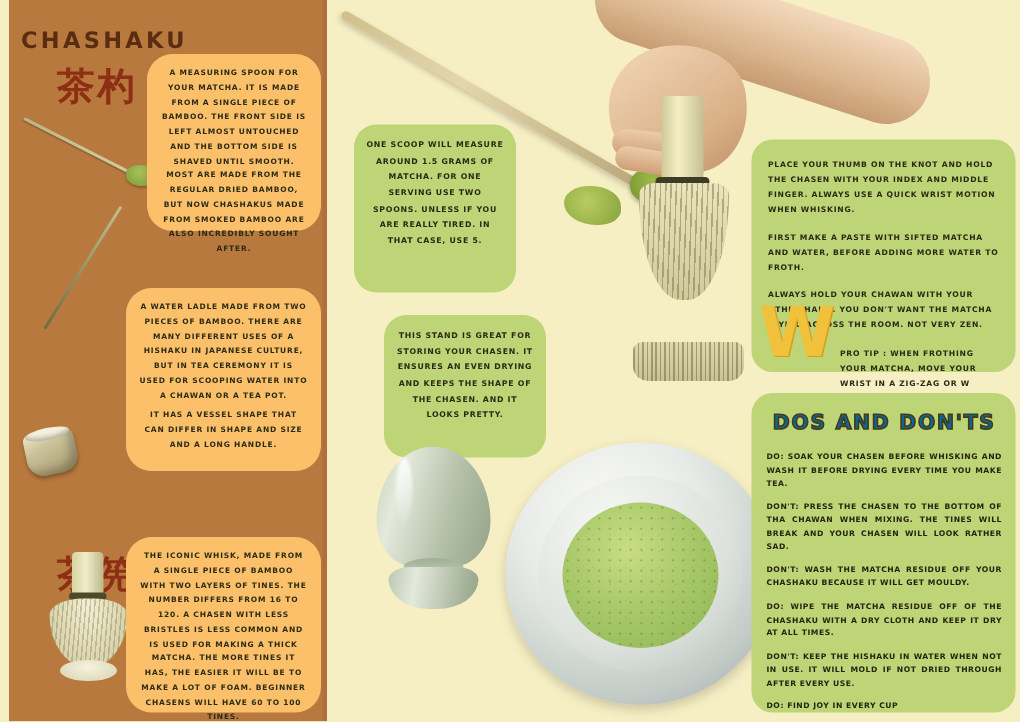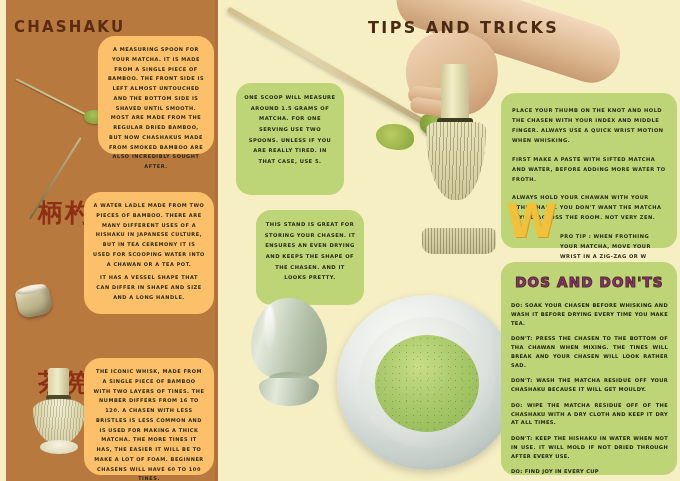--- a/index.html
+++ b/index.html
@@ -264,21 +264,21 @@
     text-shadow:1px 1px 0 #d79f1e;
   }
 
   .dos-panel{
     left:501px;top:262px;width:176px;height:213px;
     padding:7px 9px 8px 10px;
     color:#24240f;font-size:5.1px;line-height:1.72;letter-spacing:.35px;
     font-weight:700;text-transform:uppercase;
   }
   .dos-title{
-    text-align:center;color:#a21caf;font-size:13.5px;letter-spacing:1.2px;
+    text-align:center;color:#0369a1;font-size:13.5px;letter-spacing:1.2px;
     font-weight:700;margin:2px 0 7px 0;
     -webkit-text-stroke:1.1px #4a3a12;
     text-transform:uppercase;
   }
   .dos-panel p{margin:0 0 7px 0;text-align:justify;}
   .dos-panel p:last-child{margin:0;}
 
   
   .left-strip{position:absolute;left:0;top:0;width:6px;height:481px;background:#f7efc4;}
   .right-strip{position:absolute;left:218px;top:0;width:4px;height:481px;background:#f7efc4;}
@@ -286,27 +286,27 @@
 </head>
 <body>
 
 <div class="poster">
 
   <div class="brown-col"></div>
   <div class="left-strip"></div>
   <div class="right-strip"></div>
 
   <div class="sect-title" style="top:18px">CHASHAKU</div>
+  <div class="sect-kanji" style="top:41px">茶杓</div>
   <div class="chashaku-stick"></div>
   <div class="chashaku-bowl"></div>
   <div class="card-orange" style="left:98px;top:36px;width:116px;height:118px">
     <p>A MEASURING SPOON FOR YOUR MATCHA. IT IS MADE FROM A SINGLE PIECE OF BAMBOO. THE FRONT SIDE IS LEFT ALMOST UNTOUCHED AND THE BOTTOM SIDE IS SHAVED UNTIL SMOOTH. MOST ARE MADE FROM THE REGULAR DRIED BAMBOO, BUT NOW CHASHAKUS MADE FROM SMOKED BAMBOO ARE ALSO INCREDIBLY SOUGHT AFTER.</p>
   </div>
 
-  <div class="sect-kanji" style="top:196px">柄杓</div>
   <div class="hishaku-handle"></div>
   <div class="hishaku-cup"></div>
   <div class="card-orange" style="left:84px;top:192px;width:130px;height:122px">
     <p>A WATER LADLE MADE FROM TWO PIECES OF BAMBOO. THERE ARE MANY DIFFERENT USES OF A HISHAKU IN JAPANESE CULTURE, BUT IN TEA CEREMONY IT IS USED FOR SCOOPING WATER INTO A CHAWAN OR A TEA POT.</p>
     <p>IT HAS A VESSEL SHAPE THAT CAN DIFFER IN SHAPE AND SIZE AND A LONG HANDLE.</p>
   </div>
 
   <div class="sect-kanji" style="top:366px">茶筅</div>
   <div class="whisk">
     <div class="handle"></div>
@@ -349,21 +349,20 @@
     <div class="finger f1"></div>
     <div class="finger f2"></div>
     <div class="whisk2">
       <div class="h"></div>
       <div class="k"></div>
       <div class="t"></div>
     </div>
     <div class="powder"></div>
   </div>
 
-  <div class="tips-title">TIPS AND TRICKS</div>
 
   <div class="panel-green tips-panel">
     <p>PLACE YOUR THUMB ON THE KNOT AND HOLD THE CHASEN WITH YOUR INDEX AND MIDDLE FINGER. ALWAYS USE A QUICK WRIST MOTION WHEN WHISKING.</p>
     <p>FIRST MAKE A PASTE WITH SIFTED MATCHA AND WATER, BEFORE ADDING MORE WATER TO FROTH.</p>
     <p>ALWAYS HOLD YOUR CHAWAN WITH YOUR OTHER HAND. YOU DON'T WANT THE MATCHA FLYING ACROSS THE ROOM. NOT VERY ZEN.</p>
     <p class="indent">PRO TIP : WHEN FROTHING YOUR MATCHA, MOVE YOUR WRIST IN A ZIG-ZAG OR W MOTION FOR MAXIMUM "MOUNT FUZI" FOAM</p>
   </div>
 
   <div class="bigW">W</div>
 

